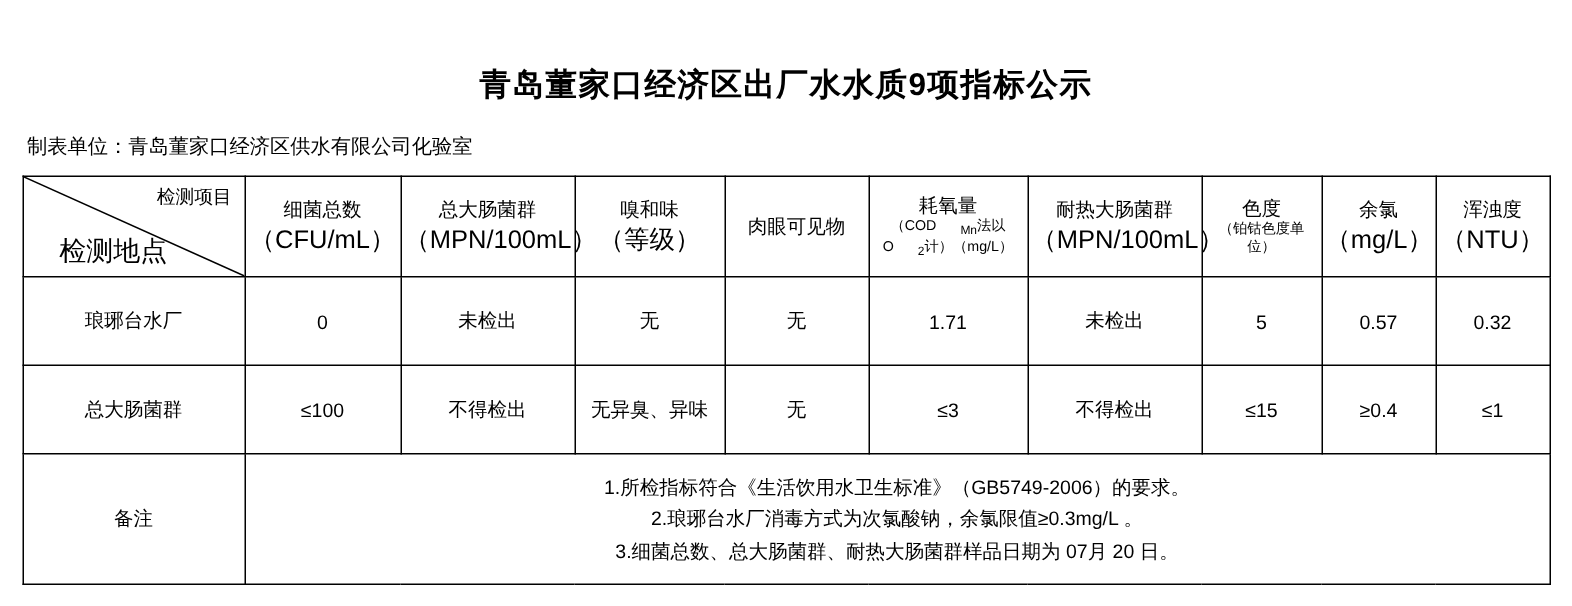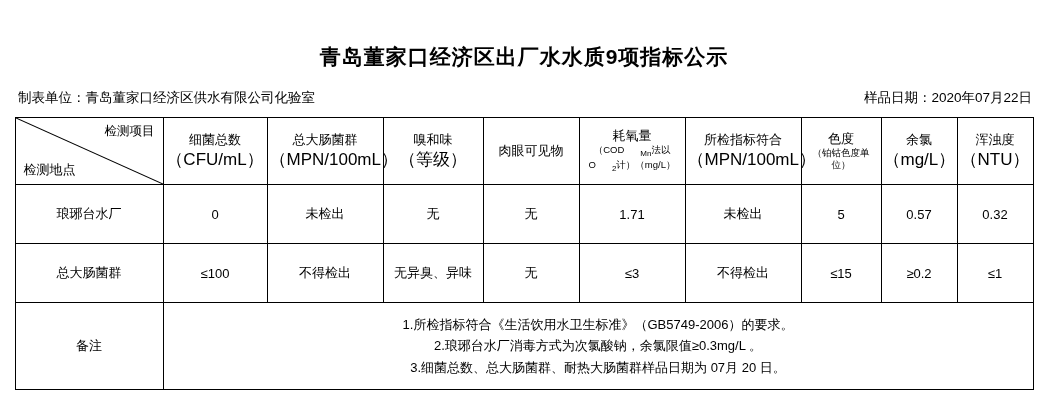--- a/index.html
+++ b/index.html
@@ -81,22 +81,22 @@
   .corner .t-right {
     position: absolute;
     top: 5px;
     right: 8px;
     font-size: 12.5px;
     white-space: nowrap;
   }
   .corner .t-left {
     position: absolute;
     bottom: 5px;
-    left: 8px;
-    font-size: 13px;
+    left: 24px;
+    font-size: 18px;
     white-space: nowrap;
   }
   .data-row td {
     height: 54px;
     font-size: 13px;
   }
   .row-label {
     font-size: 13.5px;
   }
   .note-row td {
@@ -118,23 +118,20 @@
 </head>
 <body>
 
 <div class="page">
 
   <h1 class="doc-title">青岛董家口经济区出厂水水质9项指标公示</h1>
 
   <div class="meta-row">
     <div class="meta-left">
       <span>制表单位：</span><span>青岛董家口经济区供水有限公司化验室</span>
-    </div>
-    <div class="meta-right">
-      <span>样品日期：</span><span>2020年07月22日</span>
     </div>
   </div>
 
   <table class="wq">
     <colgroup>
       <col style="width:148px">
       <col style="width:104px">
       <col style="width:116px">
       <col style="width:100px">
       <col style="width:96px">
@@ -167,21 +164,21 @@
         </th>
         <th class="hdr-cell">
           <span>肉眼可见物</span>
         </th>
         <th class="hdr-cell">
           <span>耗氧量</span>
           <span class="sub tiny"><span>（COD</span><sub>Mn</sub><span>法以</span></span>
           <span class="sub tiny"><span>O</span><sub>2</sub><span>计）（mg/L）</span></span>
         </th>
         <th class="hdr-cell">
-          <span>所检指标符合</span>
+          <span>耐热大肠菌群</span>
           <span class="sub">（MPN/100mL）</span>
         </th>
         <th class="hdr-cell">
           <span>色度</span>
           <span class="sub tiny">（铂钴色度单位）</span>
         </th>
         <th class="hdr-cell">
           <span>余氯</span>
           <span class="sub">（mg/L）</span>
         </th>
@@ -206,21 +203,21 @@
       </tr>
       <tr class="data-row">
         <td class="row-label">总大肠菌群</td>
         <td>≤100</td>
         <td>不得检出</td>
         <td>无异臭、异味</td>
         <td>无</td>
         <td>≤3</td>
         <td>不得检出</td>
         <td>≤15</td>
-        <td>≥0.2</td>
+        <td>≥0.4</td>
         <td>≤1</td>
       </tr>
       <tr class="note-row">
         <td class="note-label">备注</td>
         <td class="note-body" colspan="9">
           <div>1.所检指标符合《生活饮用水卫生标准》（GB5749-2006）的要求。</div>
           <div>2.琅琊台水厂消毒方式为次氯酸钠，余氯限值≥0.3mg/L 。</div>
           <div>3.细菌总数、总大肠菌群、耐热大肠菌群样品日期为 07月 20 日。</div>
         </td>
       </tr>

